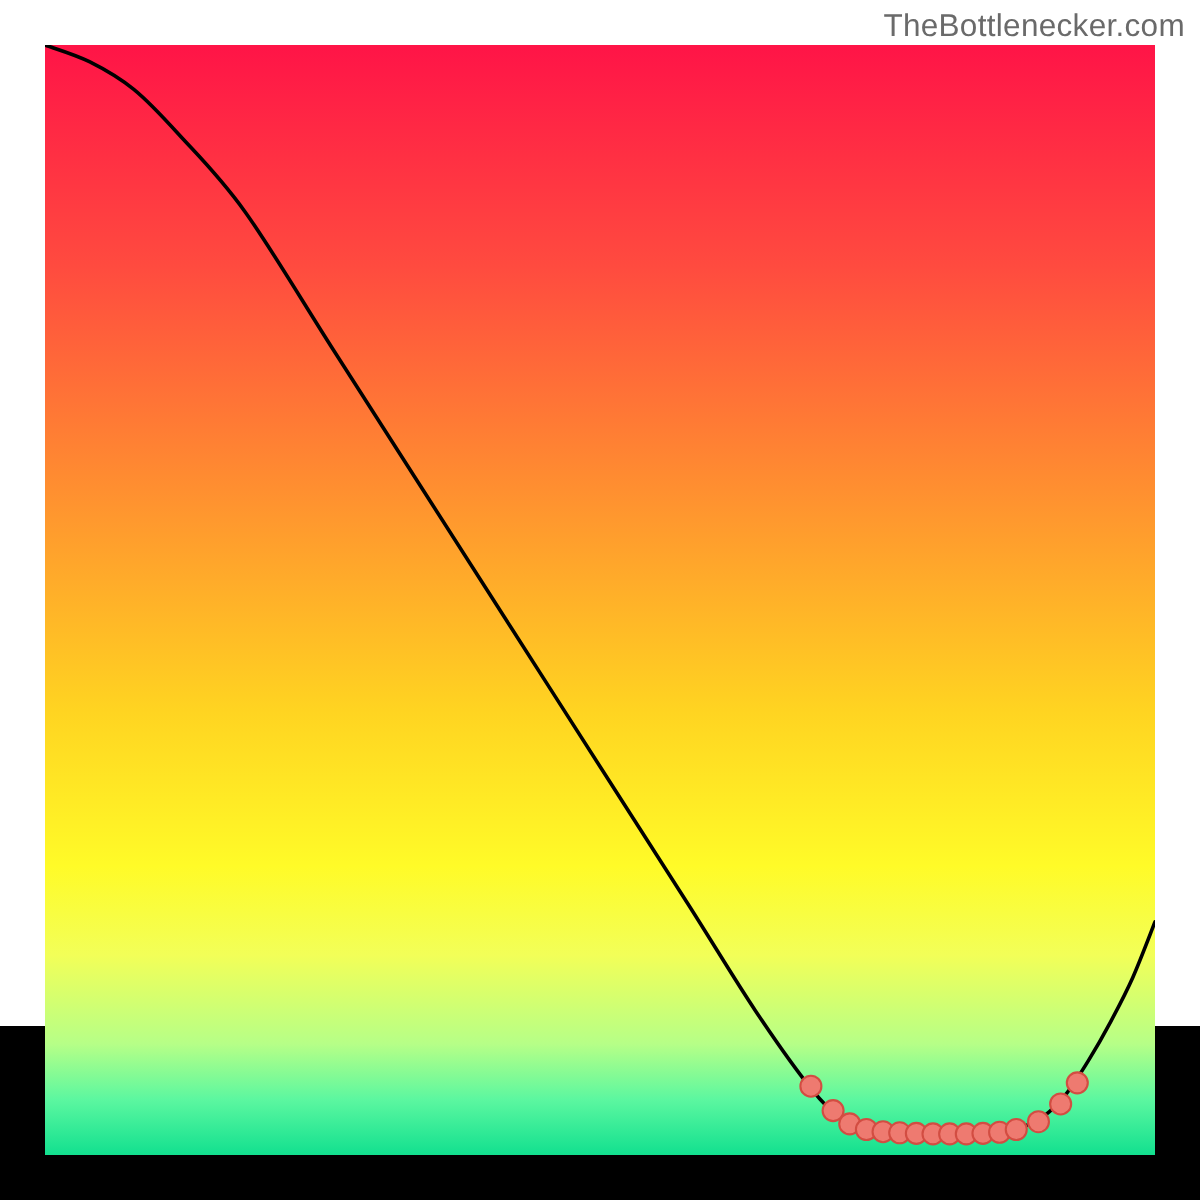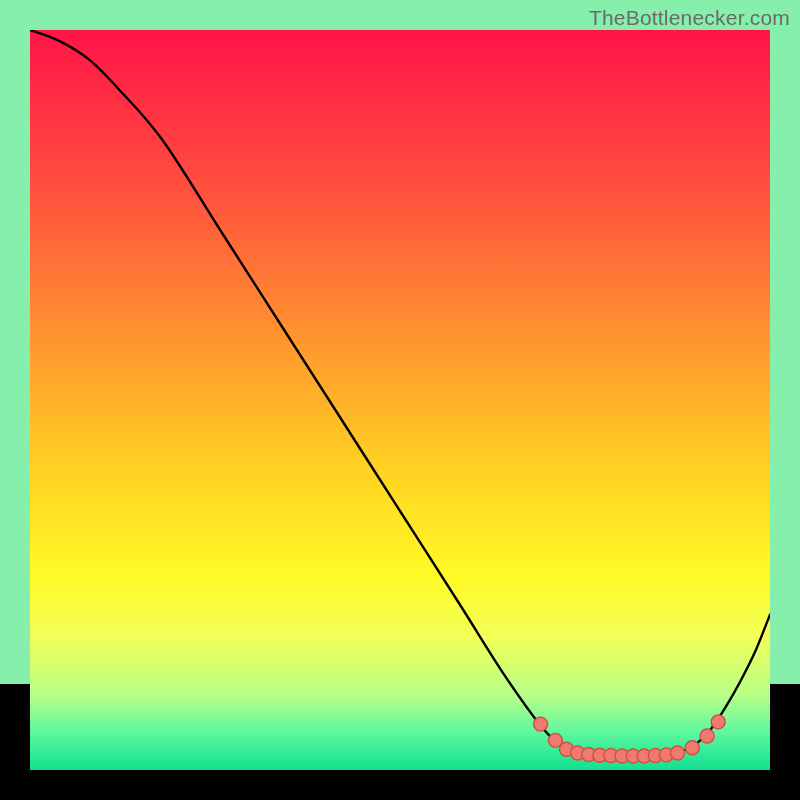--- a/index.html
+++ b/index.html
@@ -8,21 +8,21 @@
     width: 800px;
     height: 800px;
     background: #000;
     font-family: Arial, Helvetica, sans-serif;
     overflow: hidden;
   }
   .frame {
     position: relative;
     width: 800px;
     height: 684px;
-    background: #86efac;
+    background: #ffffff;
   }
   .plot {
     position: absolute;
     left: 30px;
     top: 30px;
     width: 740px;
     height: 740px;
   }
   .attrib {
     position: absolute;

